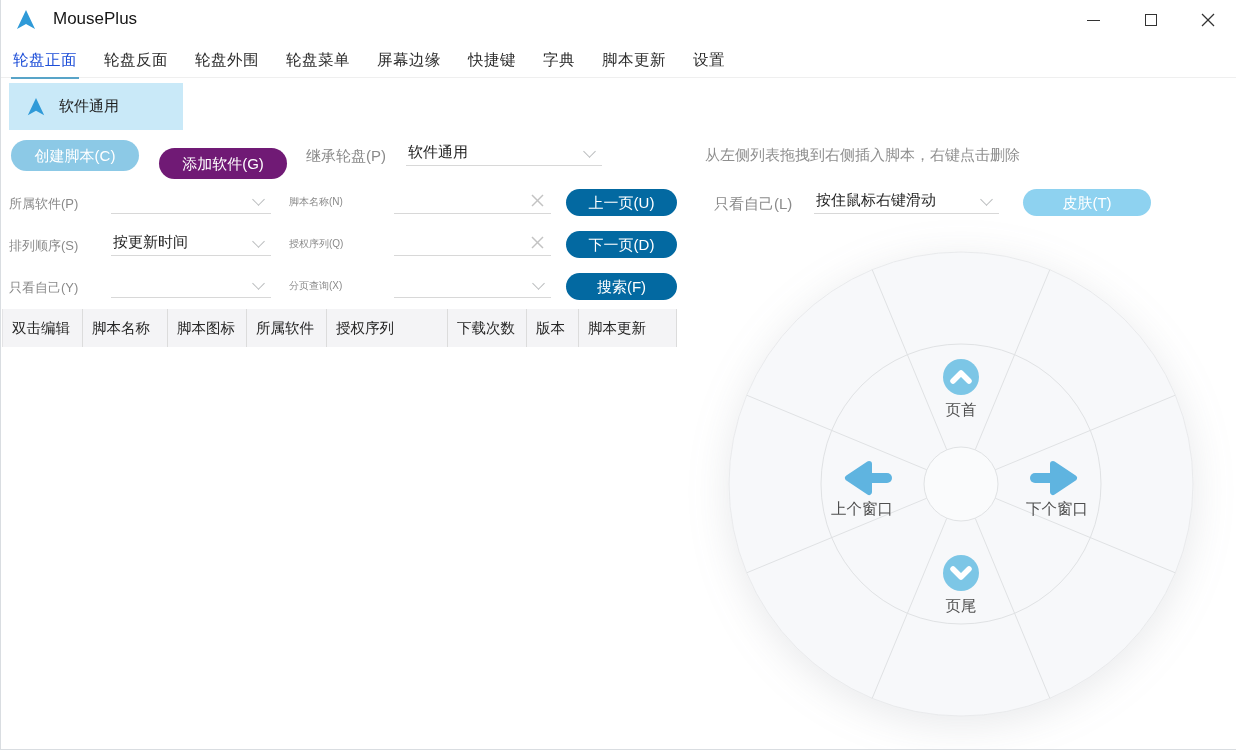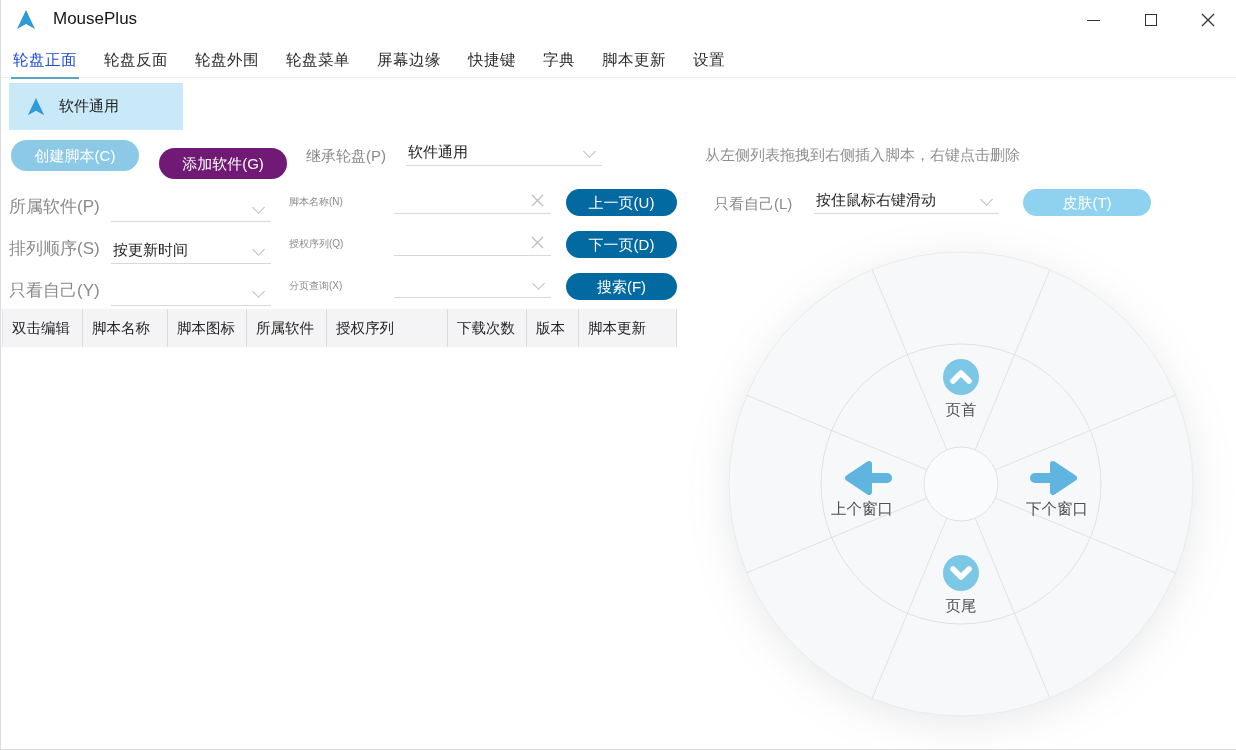--- a/index.html
+++ b/index.html
@@ -46,23 +46,23 @@
   .field { position:absolute; height:26px; border-bottom:1px solid #d8d8d8; }
   .field .val { position:absolute; left:2px; top:3px; font-size:15px; color:#1f1f1f; white-space:nowrap; }
   .chev { position:absolute; right:8px; top:7px; width:9px; height:9px;
           border-right:1.6px solid #b9bcbe; border-bottom:1.6px solid #b9bcbe; transform:rotate(45deg); }
   .clear-x { position:absolute; right:6px; top:5px; width:15px; height:15px; }
   .clear-x svg { display:block; }
   .inherit-field { left:405px; top:140px; width:196px; }
   .hint { position:absolute; left:704px; top:146px; font-size:15px; color:#8f8f8f; }
 
   
-  .flabel { position:absolute; left:8px; font-size:17px; color:#8a8a8a; }
+  .flabel { position:absolute; left:8px; font-size:13px; color:#8a8a8a; }
   .flabel2 { position:absolute; left:288px; font-size:10px; color:#8a8a8a; }
-  .f1 { left:110px; width:160px;margin-top:8px; }
+  .f1 { left:110px; width:160px; }
   .f2 { left:393px; width:157px; }
   .action-btn { width:111px; height:27px; left:565px; background:#0369a1; border-radius:14px; line-height:27px; }
   .trigger-label { position:absolute; left:713px; top:195px; font-size:15px; color:#8a8a8a; }
   .trigger-field { left:813px; top:188px; width:185px; }
   .btn-skin { left:1022px; top:189px; width:128px; height:27px; background:#8ed2f0; line-height:27px; }
 
   
   .thead { position:absolute; left:1px; top:309px; display:flex; height:38px; background:#f4f4f6;
            border-left:1px solid #e4e4e6; }
   .th { display:flex; align-items:center; padding-left:9px; font-size:14.5px; color:#262626;

